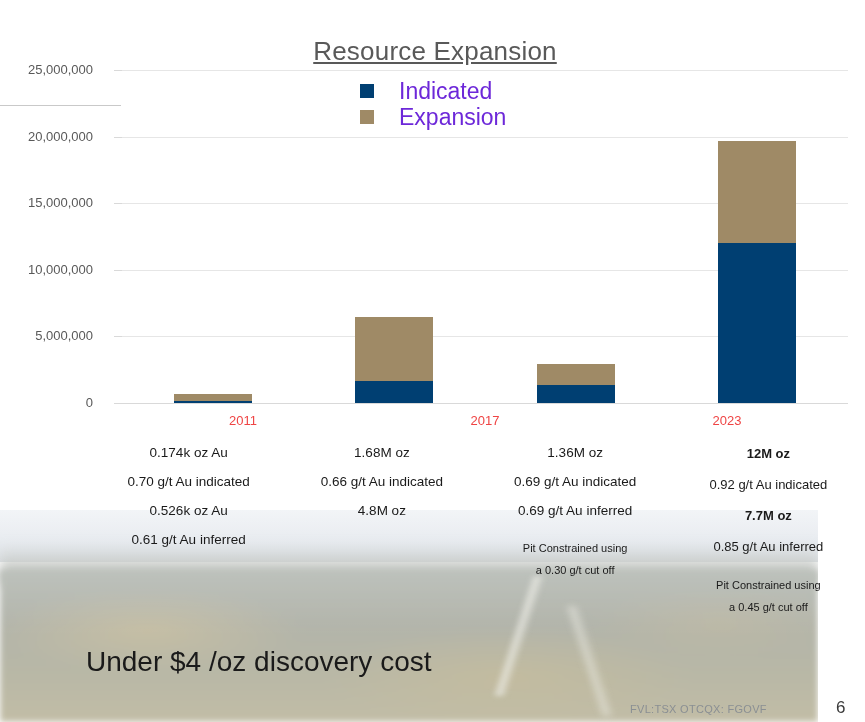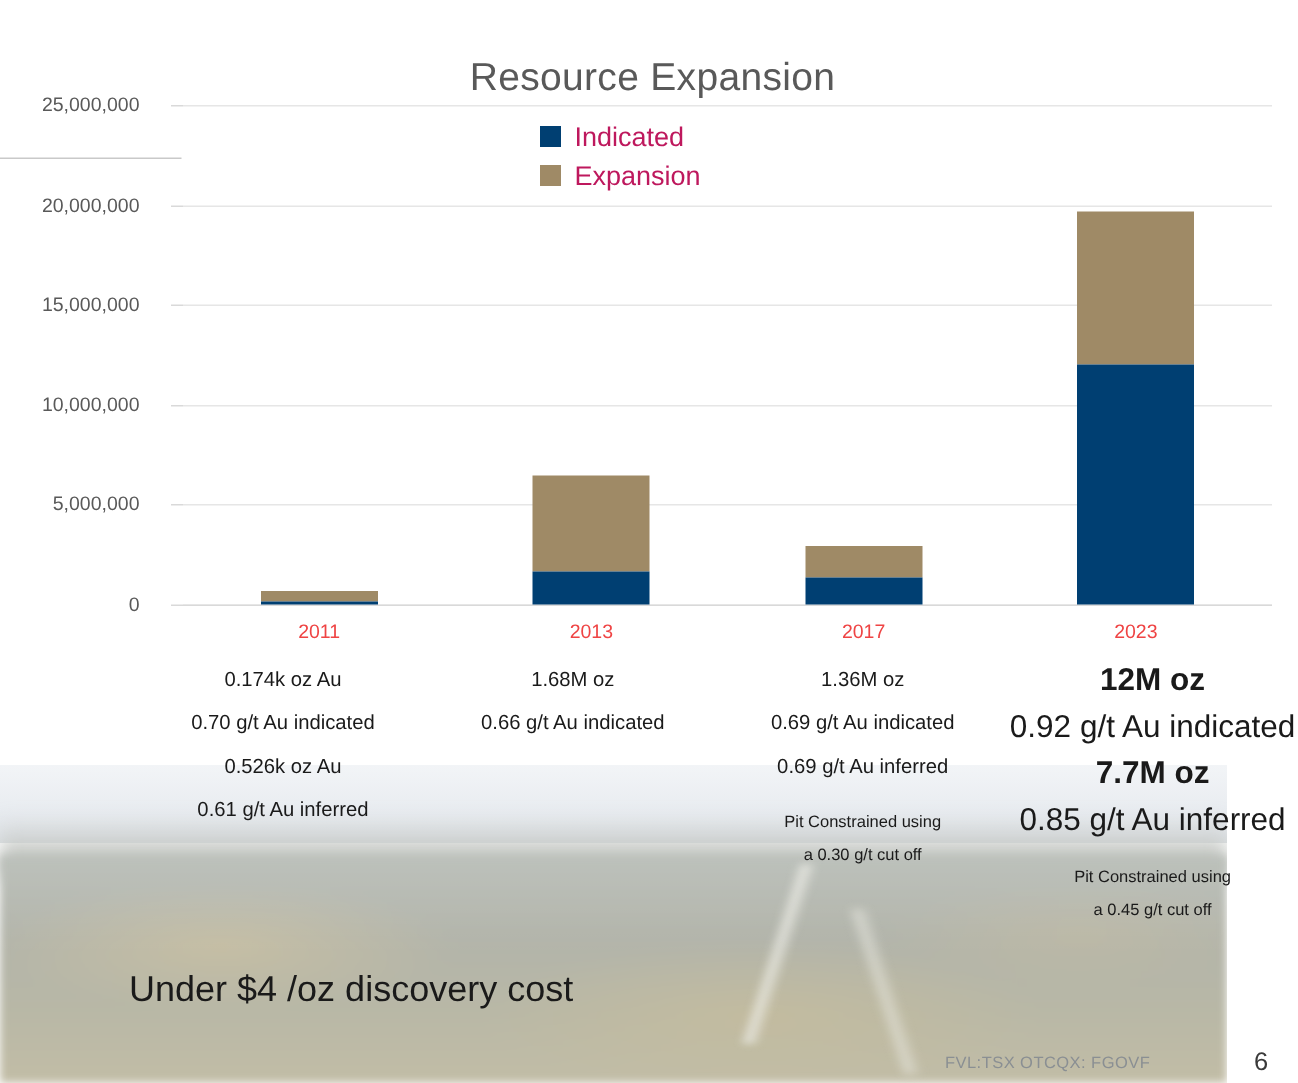--- a/index.html
+++ b/index.html
@@ -56,26 +56,27 @@
   }
 
   
   #chart-area { position: absolute; left: 0; top: 0; width: 865px; height: 440px; }
 
   .chart-title {
     position: absolute; left: 240px; top: 36px; width: 390px;
     text-align: center;
     font-size: 26px; color: #595959; font-weight: 400;
     letter-spacing: .2px;
+    text-decoration: underline;
   }
 
   .legend { position: absolute; left: 360px; top: 78px; }
   .legend-row { display: flex; align-items: center; height: 26px; }
   .legend-swatch { width: 14px; height: 14px; margin-right: 9px; }
-  .legend-label { font-size: 18px; color: #be185d; }
+  .legend-label { font-size: 23px; color: #6d28d9; margin-left: 16px; }
 
   .plot { position: absolute; left: 122px; top: 70px; width: 726px; height: 334px; }
   .gridline { position: absolute; left: 0; width: 100%; height: 1px; background: #e6e6e6; }
   .axis-base { position: absolute; left: 0; width: 100%; height: 1px; background: #d9d9d9; bottom: 0; }
 
   .ytick {
     position: absolute; right: 755px; width: 110px;
     text-align: right; font-size: 13px; color: #595959;
     transform: translateY(-8px);
   }
@@ -92,30 +93,30 @@
 
   .xlabels { position: absolute; left: 122px; top: 413px; width: 726px; display: flex; }
   .xlabel { flex: 1 1 0; text-align: center; font-size: 13px; color: #ef4444; }
 
   
   .datacols { position: absolute; left: 92px; top: 438px; width: 773px; display: flex; }
   .datacol { flex: 1 1 0; text-align: center; }
   .datacol .line { color: #1a1a1a; }
   .col-small .line { font-size: 13.5px; line-height: 29px; }
   .col-2013 .line, .col-2016 .line { font-size: 13.5px; line-height: 29px; }
-  .col-2023 .line { font-size: 21px; line-height: 31px; }
+  .col-2023 .line { font-size: 13px; line-height: 31px; }
   .col-2023 .bold { font-weight: bold; }
   .pitnote { margin-top: 12px; }
   .pitnote .line { font-size: 11px; line-height: 22px; color: #1a1a1a; }
   .col-2023 .pitnote .line { font-size: 11px; line-height: 22px; font-weight: normal; }
 
   
   .tagline {
     position: absolute; left: 86px; top: 646px;
-    font-size: 24px; color: #1a1a1a; font-weight: 400;
+    font-size: 28px; color: #1a1a1a; font-weight: 400;
   }
   .ticker {
     position: absolute; left: 630px; top: 703px;
     font-size: 11px; color: #8a8f93; letter-spacing: .3px;
   }
   .pagenum {
     position: absolute; left: 836px; top: 698px;
     font-size: 17px; color: #3a3a3a;
   }
 </style>
@@ -195,36 +196,36 @@
             <div class="bar">
               <div class="seg-inferred" style="height: 102.564px; background: rgb(159, 138, 102);"></div>
               <div class="seg-indicated" style="height: 159.84px; background: rgb(0, 63, 114);"></div>
             </div>
           </div>
         </div>
     </div>
 
     <div class="xlabels" id="xlabels">
         <div class="xlabel">2011</div>
-        <div class="xlabel">2013</div>
         <div class="xlabel">2017</div>
         <div class="xlabel">2023</div>
       </div>
   </div>
 
   <div class="datacols" id="datacols">
       <div class="datacol col-small col-2011">
         <div class="line">0.174k oz Au</div>
         <div class="line">0.70 g/t Au indicated</div>
         <div class="line">0.526k oz Au</div>
         <div class="line">0.61 g/t Au inferred</div>
       </div>
       <div class="datacol col-small col-2013">
         <div class="line">1.68M oz</div>
         <div class="line">0.66 g/t Au indicated</div>
+        <div class="line">4.8M oz</div>
       </div>
       <div class="datacol col-small col-2016">
         <div class="line">1.36M oz</div>
         <div class="line">0.69 g/t Au indicated</div>
         <div class="line">0.69 g/t Au inferred</div>
         <div class="pitnote">
           <div class="line">Pit Constrained using</div>
           <div class="line">a 0.30 g/t cut off</div>
         </div>
       </div>

